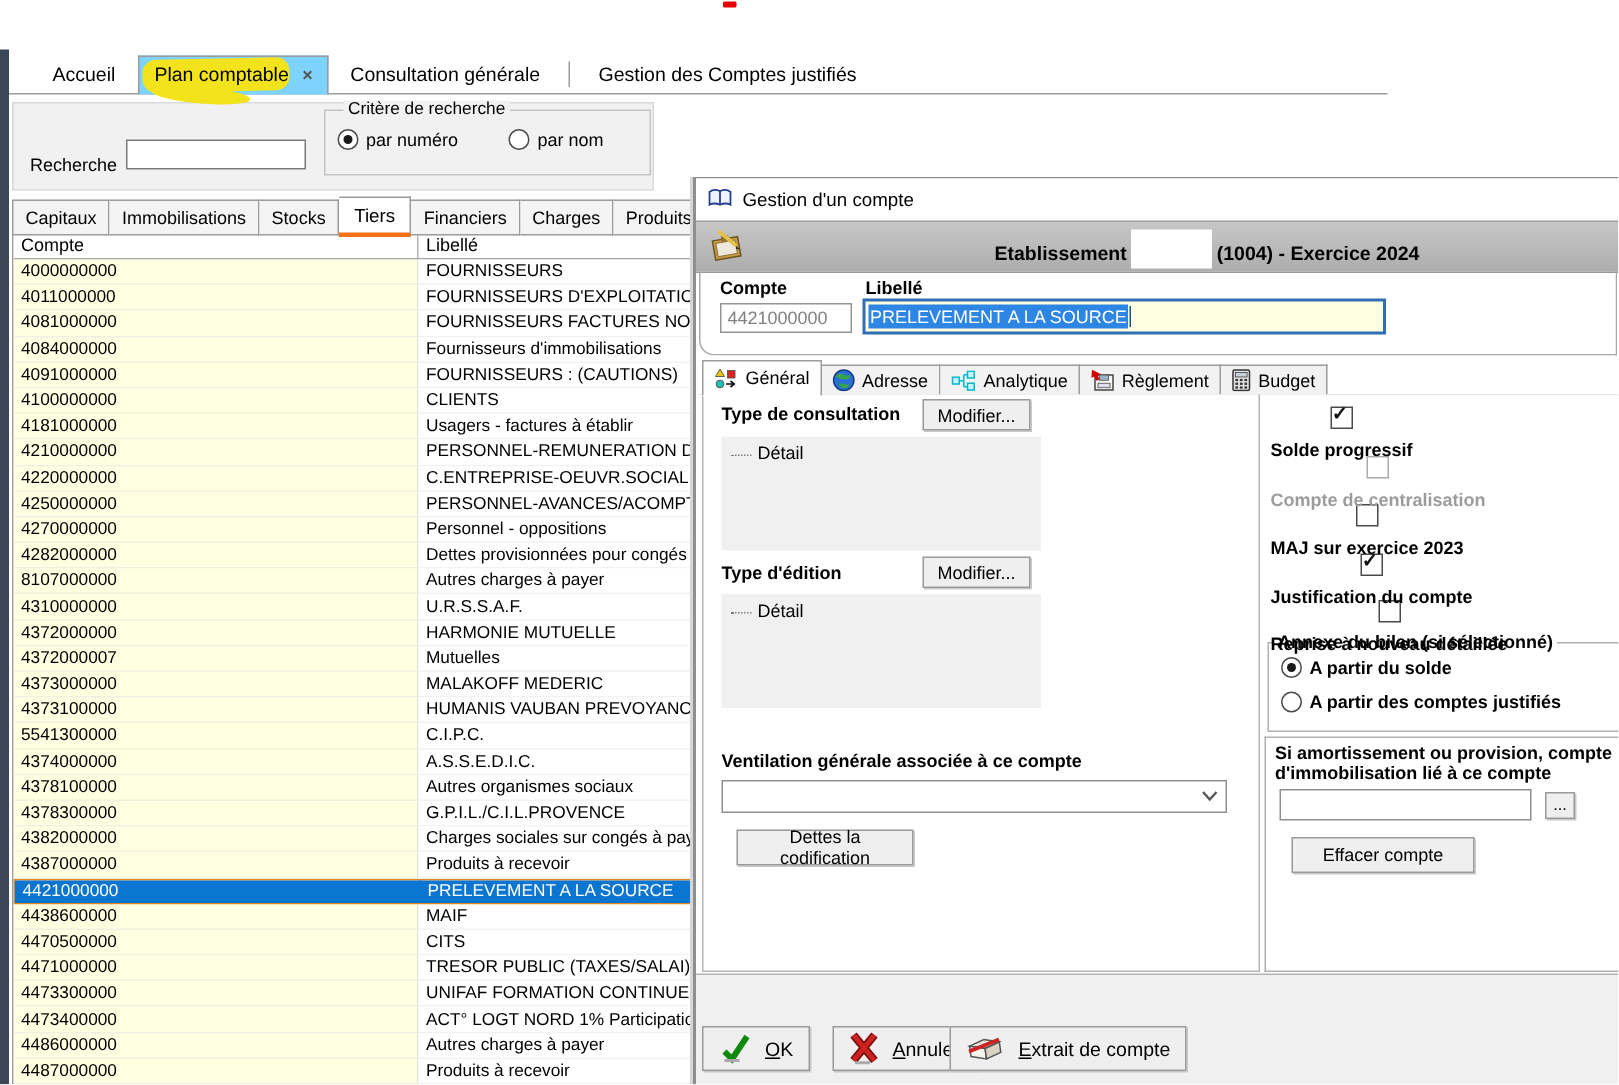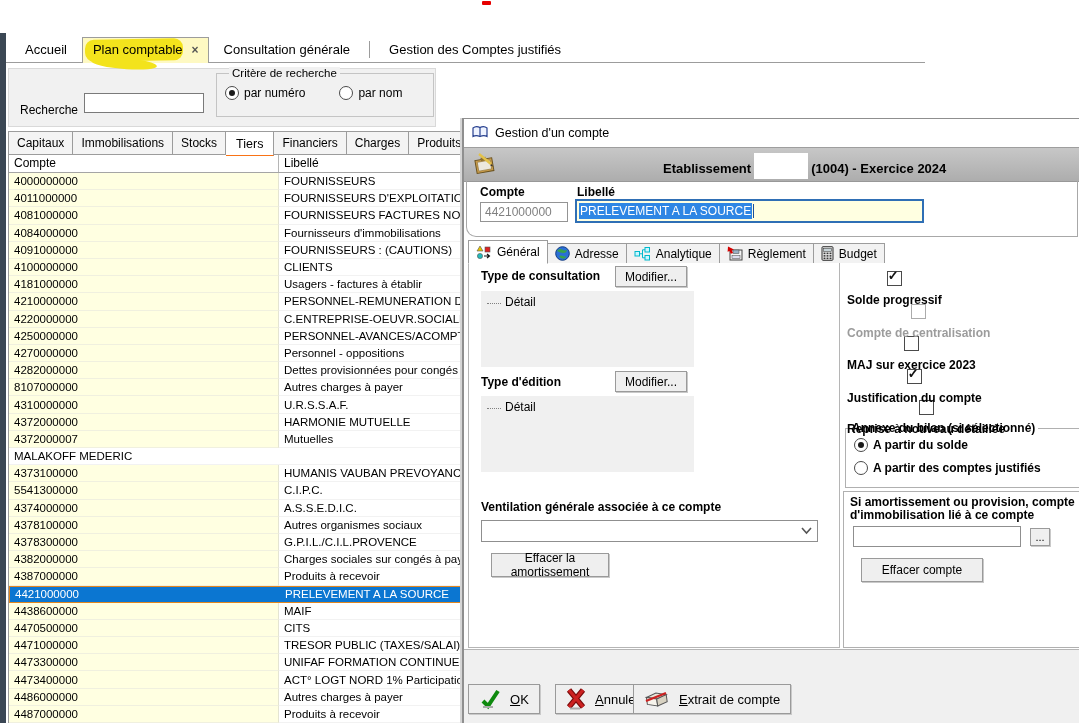--- a/index.html
+++ b/index.html
@@ -3,23 +3,23 @@
 <meta charset="utf-8">
 <style>
   html,body{margin:0;padding:0;background:#fff;}
   #page{position:relative;width:1079px;height:723px;overflow:hidden;background:#fff;
         font-family:"Liberation Sans", sans-serif;color:#000;}
   
   .left-rail{position:absolute;left:0;top:33px;width:6px;height:690px;background:#3b4754;}
   .red-mark{position:absolute;left:482px;top:1px;width:9px;height:4px;background:#e60000;border-radius:1px;}
   
   .main-tabbar{position:absolute;left:6px;top:36px;width:919px;height:27px;
-               border-bottom:1px solid #9c9c9c;display:flex;align-items:flex-end;padding-left:4px;box-sizing:border-box;}
+               border-bottom:1px solid #9c9c9c;display:flex;align-items:flex-end;padding-left:14px;box-sizing:border-box;}
   .main-tab{font-size:13px;padding:5px 15px 5px 15px;cursor:default;white-space:nowrap;position:relative;}
-  .main-tab.active{border:1px solid #9c9c9c;border-bottom:none;background:#fef9c3;margin-bottom:-1px;
+  .main-tab.active{border:1px solid #9c9c9c;border-bottom:none;background:#7dd3fc;margin-bottom:-1px;
                    padding:4px 8px 6px 10px;display:flex;align-items:center;gap:8px;}
   .main-tab .lbl{position:relative;z-index:2;}
   .hl-blob{position:absolute;left:2px;top:1px;width:98px;height:22px;background:#f3e31c;
            border-radius:9px;transform:rotate(-1.2deg);z-index:1;}
   .hl-swash{position:absolute;left:8px;top:20px;width:66px;height:11px;background:#f3e31c;
             border-radius:50% 60% 50% 60%;transform:rotate(4deg);z-index:1;}
   .tab-close{position:relative;z-index:2;font-size:12px;font-weight:bold;color:#555;padding:0 1px;}
   .tab-divider{width:1px;height:17px;background:#9c9c9c;margin:0 4px 4px 4px;align-self:flex-end;}
   
   .search-panel{position:absolute;left:8px;top:68px;width:428px;height:59px;background:#f1f1f1;
@@ -32,21 +32,21 @@
   .criteria-opts{position:absolute;left:8px;top:12px;display:flex;gap:34px;font-size:12px;align-items:center;}
   
   .radio{display:inline-flex;align-items:flex-end;gap:5px;white-space:nowrap;}
   .radio .dot{width:12px;height:12px;border:1px solid #4a4a4a;border-radius:50%;background:#fff;
               display:inline-flex;align-items:center;justify-content:center;flex:0 0 auto;}
   .radio.sel .dot::after{content:"";width:6px;height:6px;border-radius:50%;background:#1a1a1a;}
   
   .cat-tabs{position:absolute;left:8px;top:131px;display:flex;align-items:flex-end;z-index:2;}
   .cat-tab{font-size:12px;padding:4px 8px;border:1px solid #9c9c9c;border-left-width:0;background:#f4f4f4;}
   .cat-tab:first-child{border-left-width:1px;}
-  .cat-tab.active{background:#fff;border-bottom:1px solid #f97316;margin-bottom:-1px;padding:5px 10px 4px 10px;font-size:12.5px;}
+  .cat-tab.active{background:#fff;border-bottom:3px solid #f97316;margin-bottom:-1px;padding:5px 10px 4px 10px;font-size:12.5px;}
   
   .acct-table{position:absolute;left:8px;top:153px;width:453px;height:570px;overflow:hidden;
               border-left:1px solid #9c9c9c;border-top:1px solid #9c9c9c;box-sizing:border-box;background:#fff;}
   .t-head{display:flex;height:18px;border-bottom:1px solid #a5a5a5;font-size:12px;align-items:center;background:#fff;}
   .t-head .c1{width:270px;padding-left:5px;border-right:1px solid #b5b5b5;box-sizing:border-box;height:100%;display:flex;align-items:center;}
   .t-head .c2{flex:1;padding-left:5px;display:flex;align-items:center;height:100%;}
   .t-row{display:flex;height:17.2px;font-size:11.5px;box-sizing:border-box;}
   .t-row .c1{width:270px;background:#ffffe1;padding-left:5px;border-right:1px solid #e4e4d2;
              border-bottom:1px solid #f0f0df;box-sizing:border-box;display:flex;align-items:center;white-space:nowrap;}
   .t-row .c2{flex:1;background:#fff;padding-left:5px;border-bottom:1px solid #f2f2f2;box-sizing:border-box;
@@ -239,20 +239,21 @@
         </div>
         <div class="t-row">
           <div class="c1">4372000000</div>
           <div class="c2">HARMONIE MUTUELLE</div>
         </div>
         <div class="t-row">
           <div class="c1">4372000007</div>
           <div class="c2">Mutuelles</div>
         </div>
         <div class="t-row">
+          <div class="c1">4373000000</div>
           <div class="c2">MALAKOFF MEDERIC</div>
         </div>
         <div class="t-row">
           <div class="c1">4373100000</div>
           <div class="c2">HUMANIS VAUBAN PREVOYANCE</div>
         </div>
         <div class="t-row">
           <div class="c1">5541300000</div>
           <div class="c2">C.I.P.C.</div>
         </div>
@@ -433,21 +434,21 @@
           <span class="tree-dots"></span><span>Détail</span>
         </div>
 
         <div class="sec-label" style="left:12px;top:237px;">Ventilation générale associée à ce compte</div>
         <div class="combo">
           <span></span>
           <svg width="11" height="8" viewBox="0 0 11 8">
               <path d="M1 1 L5.5 6 L10 1" stroke="#555" stroke-width="1.6" fill="none"></path>
             </svg>
         </div>
-        <button class="btn clear-codif-btn">Effacer la amortissement</button>
+        <button class="btn clear-codif-btn">Dettes la codification</button>
       </div>
 
       <div class="opts-col">
           <div class="opt checked">
             <span class="cbx"></span>
             <span>Solde progressif</span>
           </div>
           <div class="opt disabled">
             <span class="cbx"></span>
             <span>Compte de centralisation</span>

